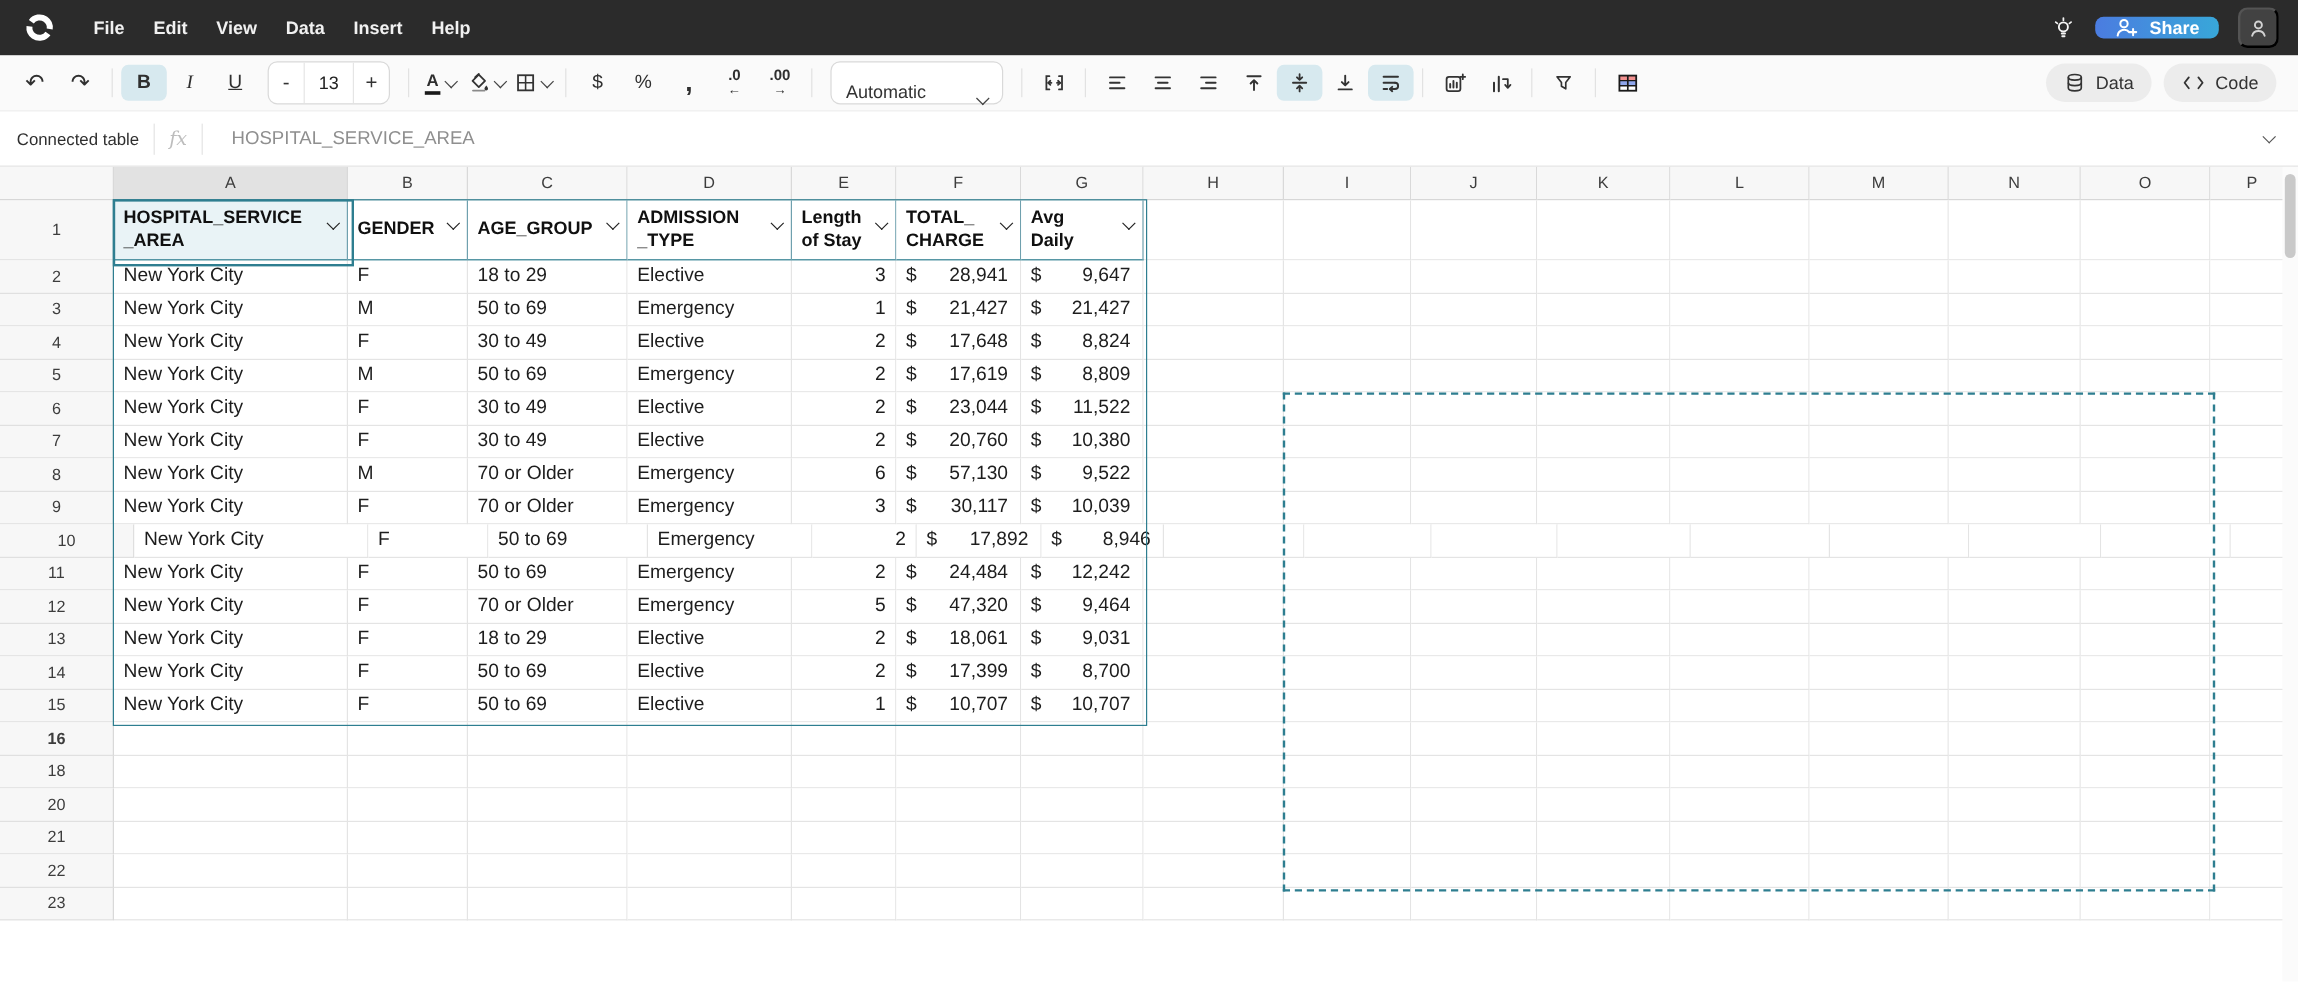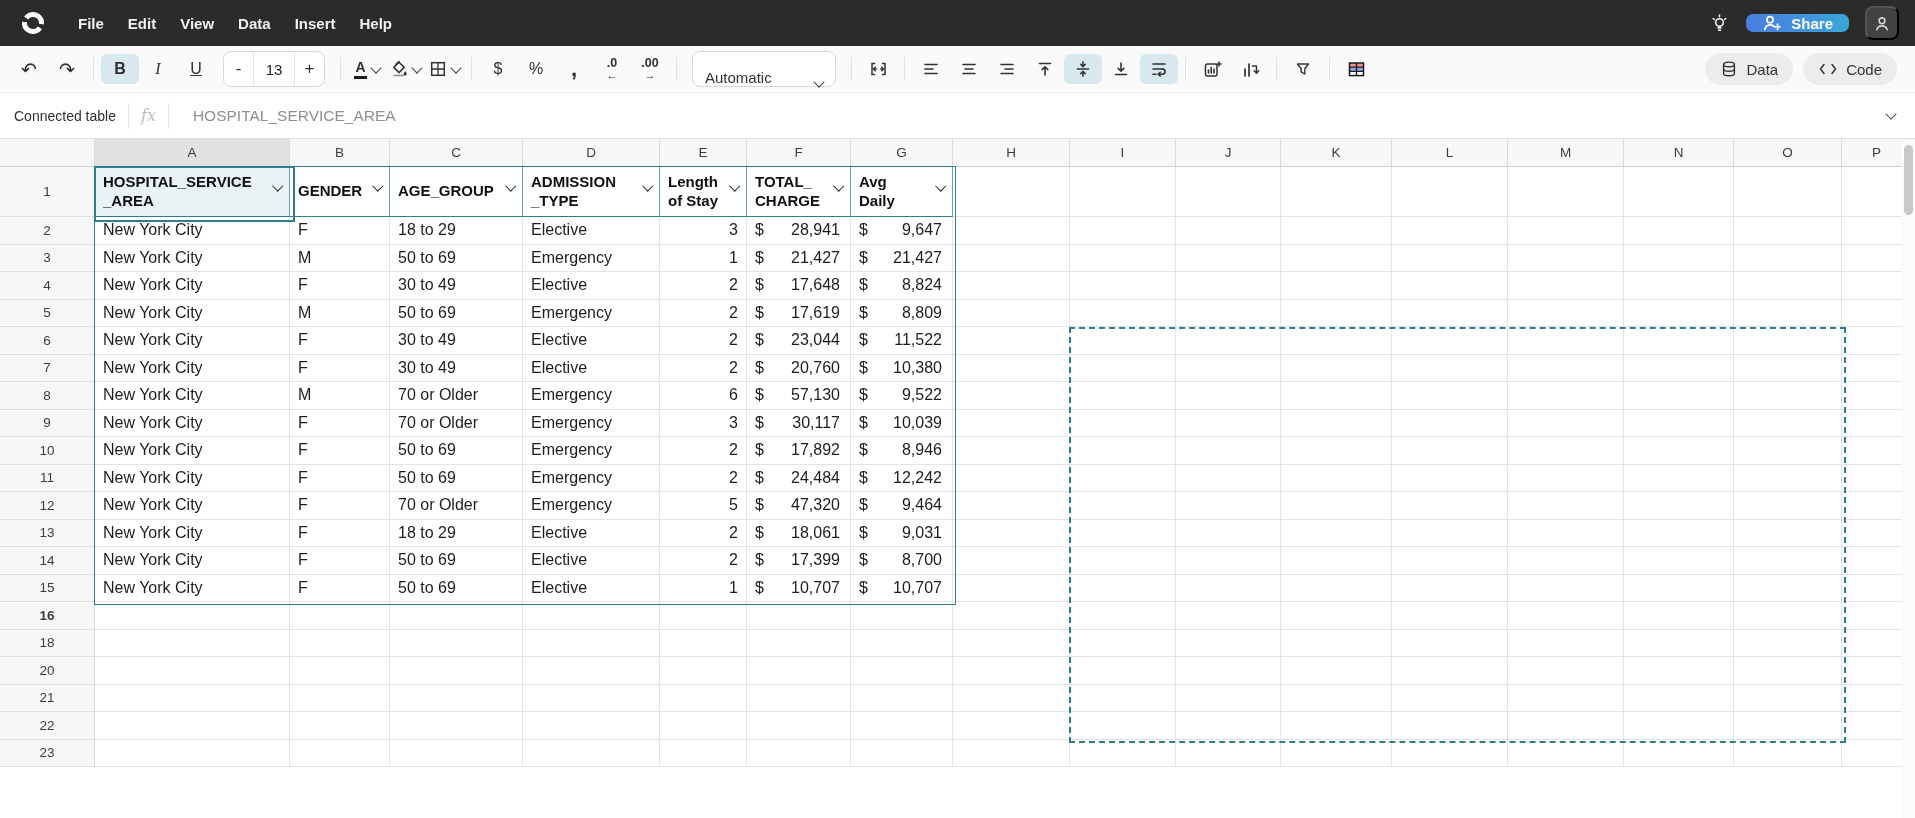--- a/index.html
+++ b/index.html
@@ -551,21 +551,21 @@
       <div class="cell" style="width: 106px;"></div>
       <div class="cell" style="width: 105px;"></div>
       <div class="cell" style="width: 111px;"></div>
       <div class="cell" style="width: 116px;"></div>
       <div class="cell" style="width: 116px;"></div>
       <div class="cell" style="width: 110px;"></div>
       <div class="cell" style="width: 108px;"></div>
       <div class="cell" style="width: 70px;"></div>
     </div>
     <div class="sheet-row" style="height: 27.5px;">
-      <div class="row-num" style="width: 95px;">10</div>
+      <div class="row-num" style="width: 112px;">10</div>
       <div class="cell" style="width: 195px;">New York City</div>
       <div class="cell" style="width: 100px;">F</div>
       <div class="cell" style="width: 133px;">50 to 69</div>
       <div class="cell" style="width: 137px;">Emergency</div>
       <div class="cell num" style="width: 87px;">2</div>
       <div class="cell cur" style="width: 104px;">
         <span class="cur-sym">$</span>
         <span class="amt">17,892</span>
       </div>
       <div class="cell cur" style="width: 102px;">

